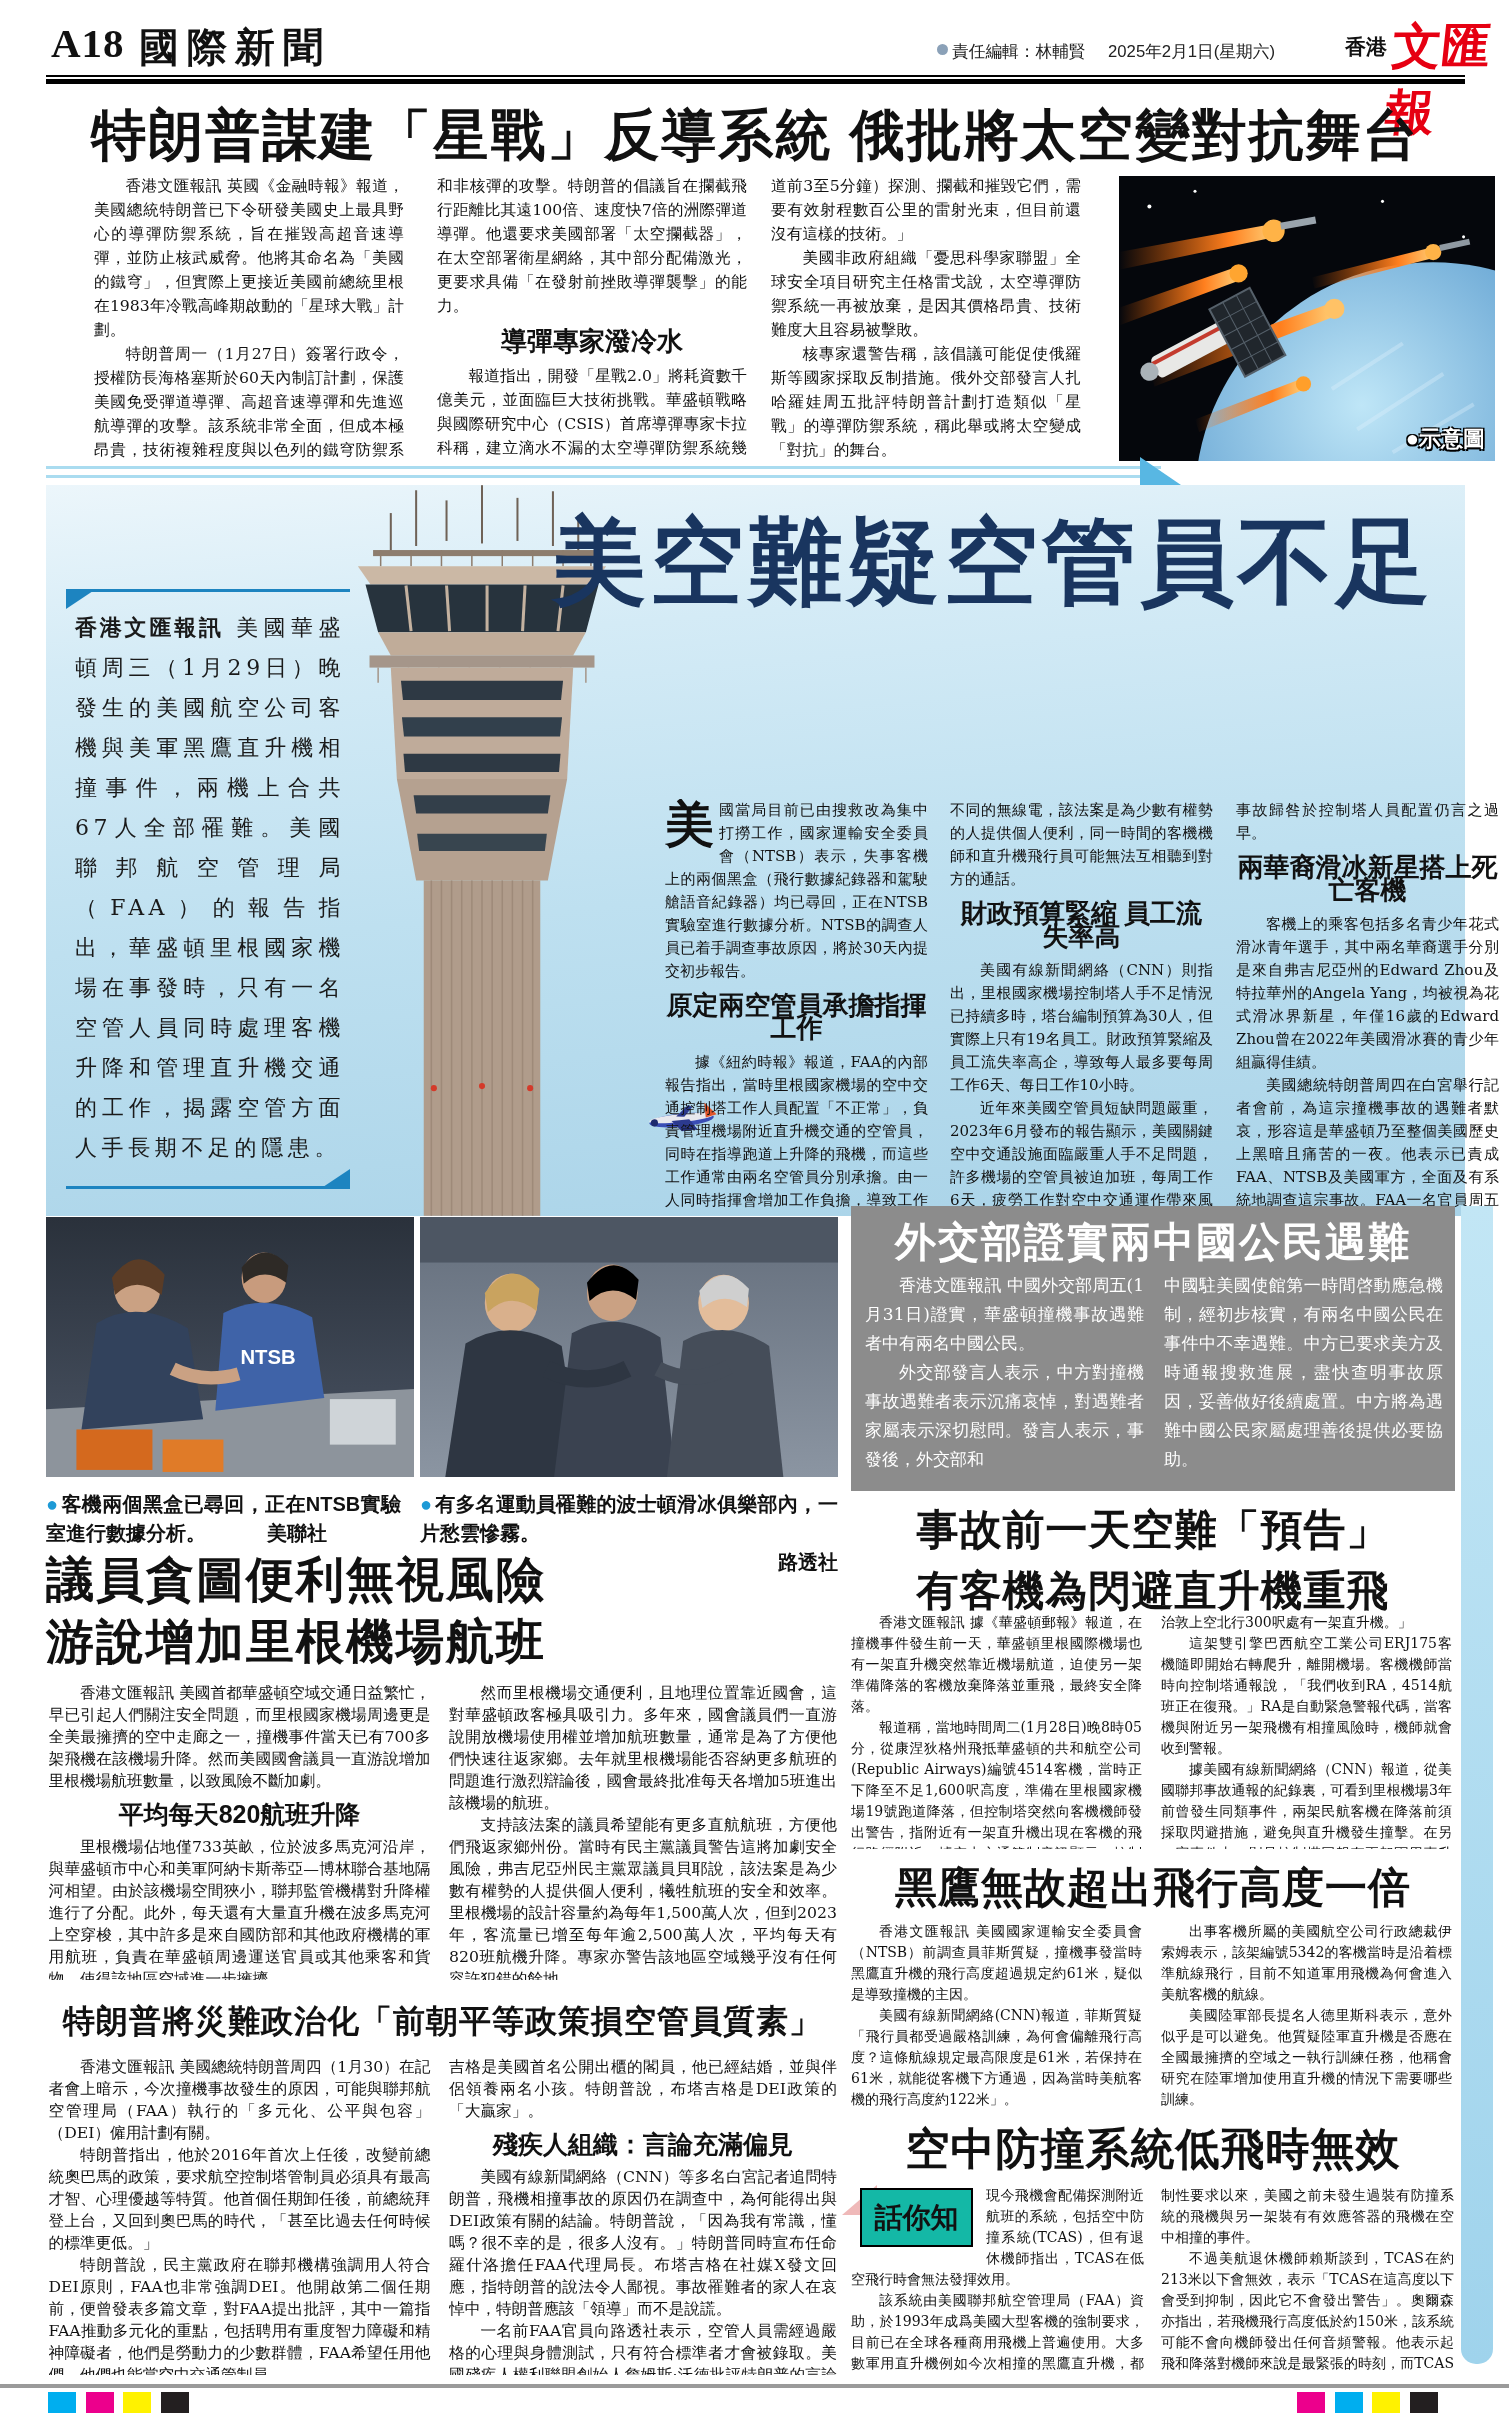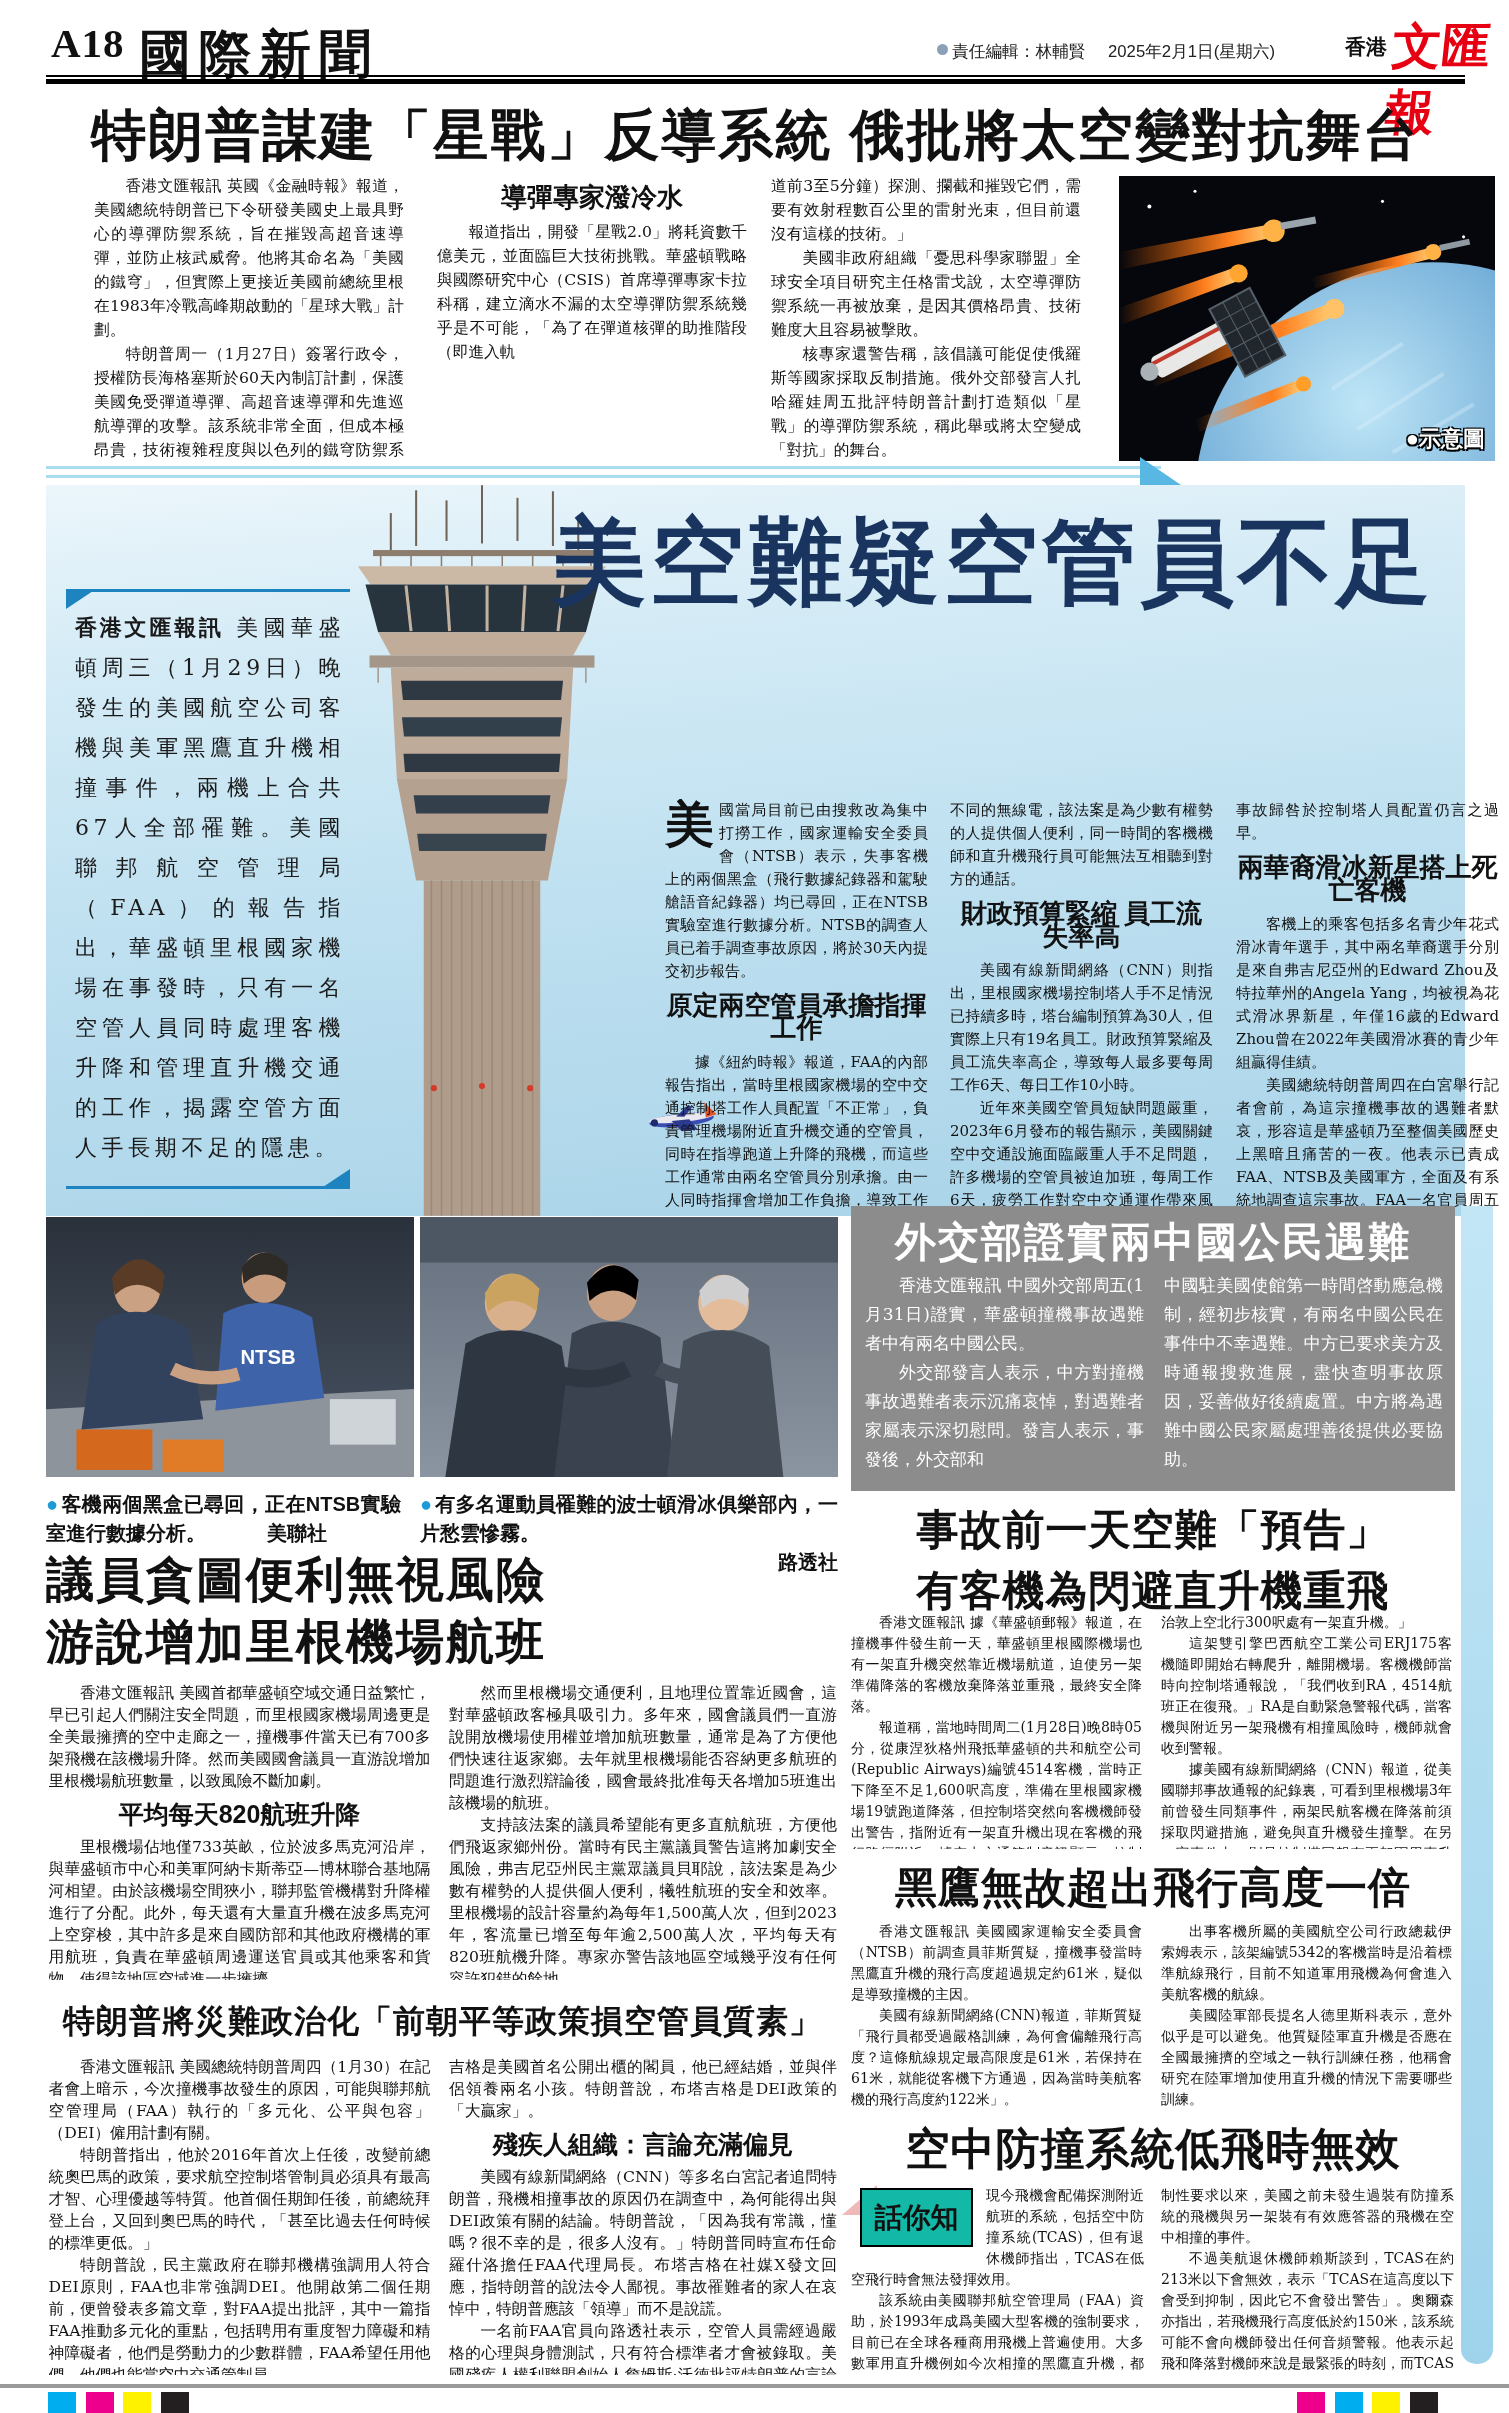--- a/index.html
+++ b/index.html
@@ -1,21 +1,21 @@
 <!DOCTYPE html>
 <html style="font-size:8px"><head>
 <meta charset="utf-8">
 <style>
   html,body{margin:0;padding:0;background:#e9e9e9;}
   .page{position:relative;width:1510px;height:2413px;background:#ffffff;overflow:hidden;
         font-family:"DejaVu Serif","Liberation Serif",serif;color:#111;}
   .abs{position:absolute;}
   
   .pageno{font-family:"Liberation Serif","DejaVu Serif",serif;font-size:41px;font-weight:700;letter-spacing:1px;}
-  .section-title{font-family:"Liberation Sans","DejaVu Sans",sans-serif;font-size:52px;font-weight:900;letter-spacing:8px;}
+  .section-title{font-family:"Liberation Sans","DejaVu Sans",sans-serif;font-size:40px;font-weight:900;letter-spacing:8px;}
   .hdr-small{font-family:"Liberation Sans","DejaVu Sans",sans-serif;font-size:16.7px;color:#222;}
   .hdr-dot{display:inline-block;width:11px;height:11px;border-radius:50%;background:#8ba1b8;margin-right:4px;vertical-align:2px;}
   .masthead{font-family:"DejaVu Serif","Liberation Serif",serif;font-size:49px;font-weight:900;color:#e60012;transform:skewX(-6deg);display:inline-block;}
   .hk{font-family:"Liberation Sans","DejaVu Sans",sans-serif;font-size:21px;font-weight:700;}
   .rule-thin{background:#000;height:1.5px;}
   .rule-thick{background:#000;height:5px;}
   
   .p{margin:0;text-indent:2em;text-align:justify;}
   .col{position:absolute;overflow:hidden;}
   .sh{font-family:"Liberation Sans","DejaVu Sans",sans-serif;font-weight:900;text-align:center;margin:11px 0;}
@@ -86,20 +86,21 @@
     <div class="abs rule-thick" style="left:46px;top:79px;width:1419px;"></div>
   </div>
 
   <div class="abs" style="left:46px;top:89px;width:1449px;height:375px;">
     <h1 class="top-head hei" style="width:1419px;margin-top:10px;">特朗普謀建「星戰」反導系統  俄批將太空變對抗舞台</h1>
     <div class="col top-body" style="left:48px;top:85px;width:310px;height:287px;">
       <p class="p">香港文匯報訊 英國《金融時報》報道，美國總統特朗普已下令研發美國史上最具野心的導彈防禦系統，旨在摧毀高超音速導彈，並防止核武威脅。他將其命名為「美國的鐵穹」，但實際上更接近美國前總統里根在1983年冷戰高峰期啟動的「星球大戰」計劃。</p>
       <p class="p">特朗普周一（1月27日）簽署行政令，授權防長海格塞斯於60天內制訂計劃，保護美國免受彈道導彈、高超音速導彈和先進巡航導彈的攻擊。該系統非常全面，但成本極昂貴，技術複雜程度與以色列的鐵穹防禦系統完全不同。鐵穹只能保護小範圍區域免受短程、低空飛行</p>
     </div>
     <div class="col top-body" style="left:391px;top:85px;width:310px;height:287px;">
+      <p class="p" style="text-indent:0;">和非核彈的攻擊。特朗普的倡議旨在攔截飛行距離比其遠100倍、速度快7倍的洲際彈道導彈。他還要求美國部署「太空攔截器」，在太空部署衛星網絡，其中部分配備激光，更要求具備「在發射前挫敗導彈襲擊」的能力。</p>
       <h3 class="sh top-sub">導彈專家潑冷水</h3>
       <p class="p">報道指出，開發「星戰2.0」將耗資數千億美元，並面臨巨大技術挑戰。華盛頓戰略與國際研究中心（CSIS）首席導彈專家卡拉科稱，建立滴水不漏的太空導彈防禦系統幾乎是不可能，「為了在彈道核彈的助推階段（即進入軌</p>
     </div>
     <div class="col top-body" style="left:725px;top:85px;width:310px;height:287px;">
       <p class="p" style="text-indent:0;">道前3至5分鐘）探測、攔截和摧毀它們，需要有效射程數百公里的雷射光束，但目前還沒有這樣的技術。」</p>
       <p class="p">美國非政府組織「憂思科學家聯盟」全球安全項目研究主任格雷戈說，太空導彈防禦系統一再被放棄，是因其價格昂貴、技術難度大且容易被擊敗。</p>
       <p class="p">核專家還警告稱，該倡議可能促使俄羅斯等國家採取反制措施。俄外交部發言人扎哈羅娃周五批評特朗普計劃打造類似「星戰」的導彈防禦系統，稱此舉或將太空變成「對抗」的舞台。</p>
     </div>
 
     <div class="abs" style="left:1073px;top:87px;width:376px;height:285px;">

